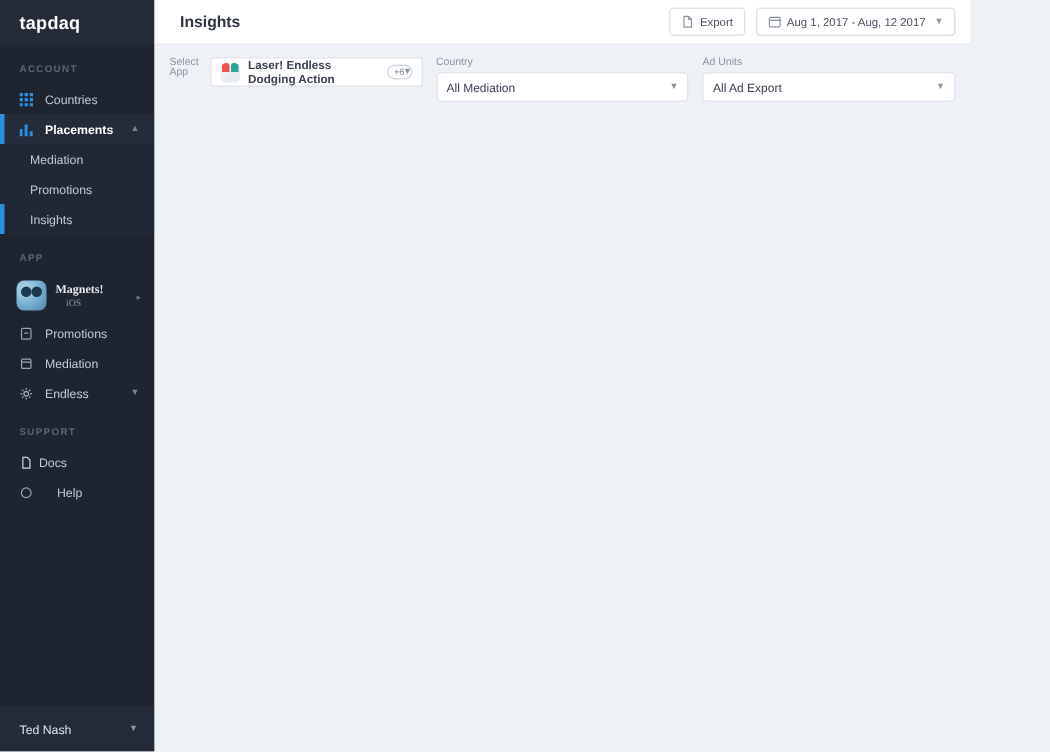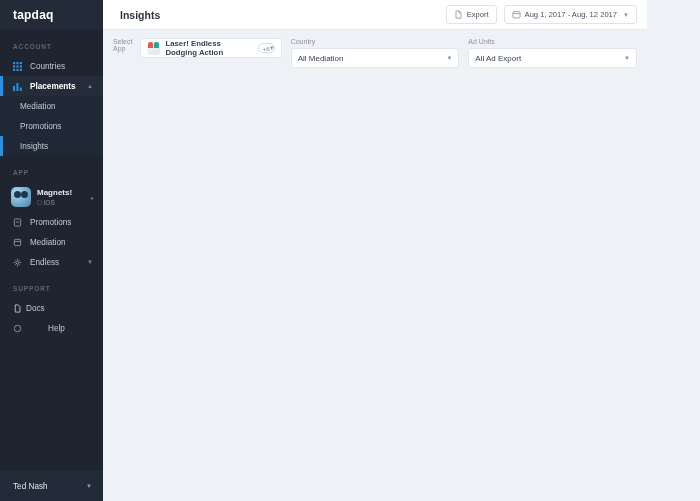--- a/index.html
+++ b/index.html
@@ -58,21 +58,21 @@
     position:relative; overflow:hidden;
   }
   .app-icon::before{
     content:''; position:absolute; width:7px;height:7px;border-radius:50%;
     background:#1b3a4d; left:3px; top:4px;
   }
   .app-icon::after{
     content:''; position:absolute; width:7px;height:7px;border-radius:50%;
     background:#1b3a4d; right:3px; top:4px;
   }
-  .app-meta { margin-left:6px; }
+  .app-meta { margin-left:6px;font-family:Liberation Serif, serif; }
   .app-name { color:#e4e9f0; font-size:8px; font-weight:bold; }
   .app-plat { color:#8d97a8; font-size:6.5px; margin-top:2px; display:flex; align-items:center; gap:2px;}
   .app-card .caret { position:absolute; right:9px; color:#6c7689; font-size:6px; top:12px;}
 
   .sidebar-footer {
     position:absolute; left:0; right:0; bottom:0; height:30px;
     background:#242b38; display:flex; align-items:center; padding-left:13px;
     color:#dfe4ec; font-size:8.2px; cursor:pointer;
   }
   .sidebar-footer .caret { position:absolute; right:11px; color:#8d97a8; font-size:6px; }
@@ -231,21 +231,21 @@
           </svg>
       </span>
       <span class="lbl" style="margin-left:2px">Docs</span>
     </div>
     <div class="nav-item">
       <span class="ic">
         <svg width="9" height="9" viewBox="0 0 10 10">
             <circle cx="5" cy="5" r="3.6" fill="none" stroke="#9aa3b2" stroke-width=".9"></circle>
           </svg>
       </span>
-      <span class="lbl" style="margin-left:24px">Help</span>
+      <span class="lbl" style="margin-left:14px">Help</span>
     </div>
 
     <div class="sidebar-footer">
       <span>Ted Nash</span>
       <span class="caret">▼</span>
     </div>
   </aside>
 
   <div class="main">
 

